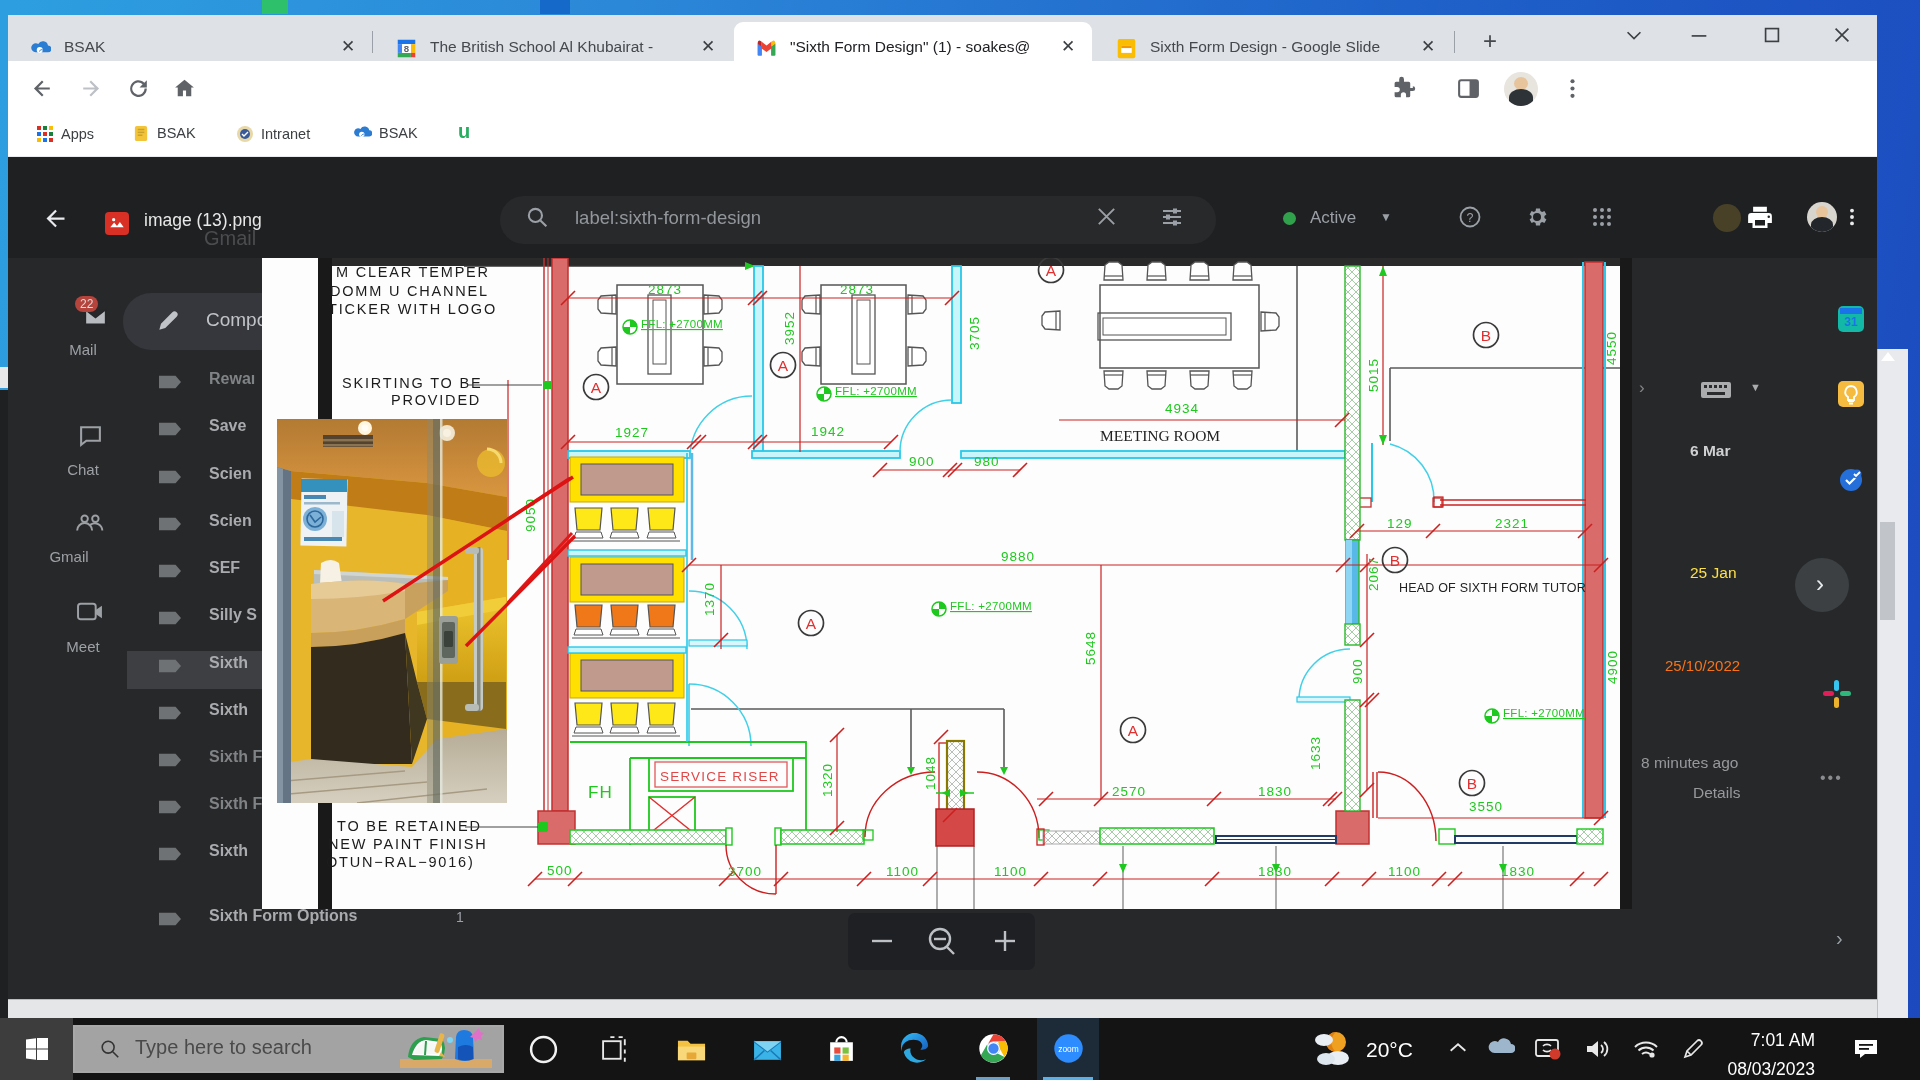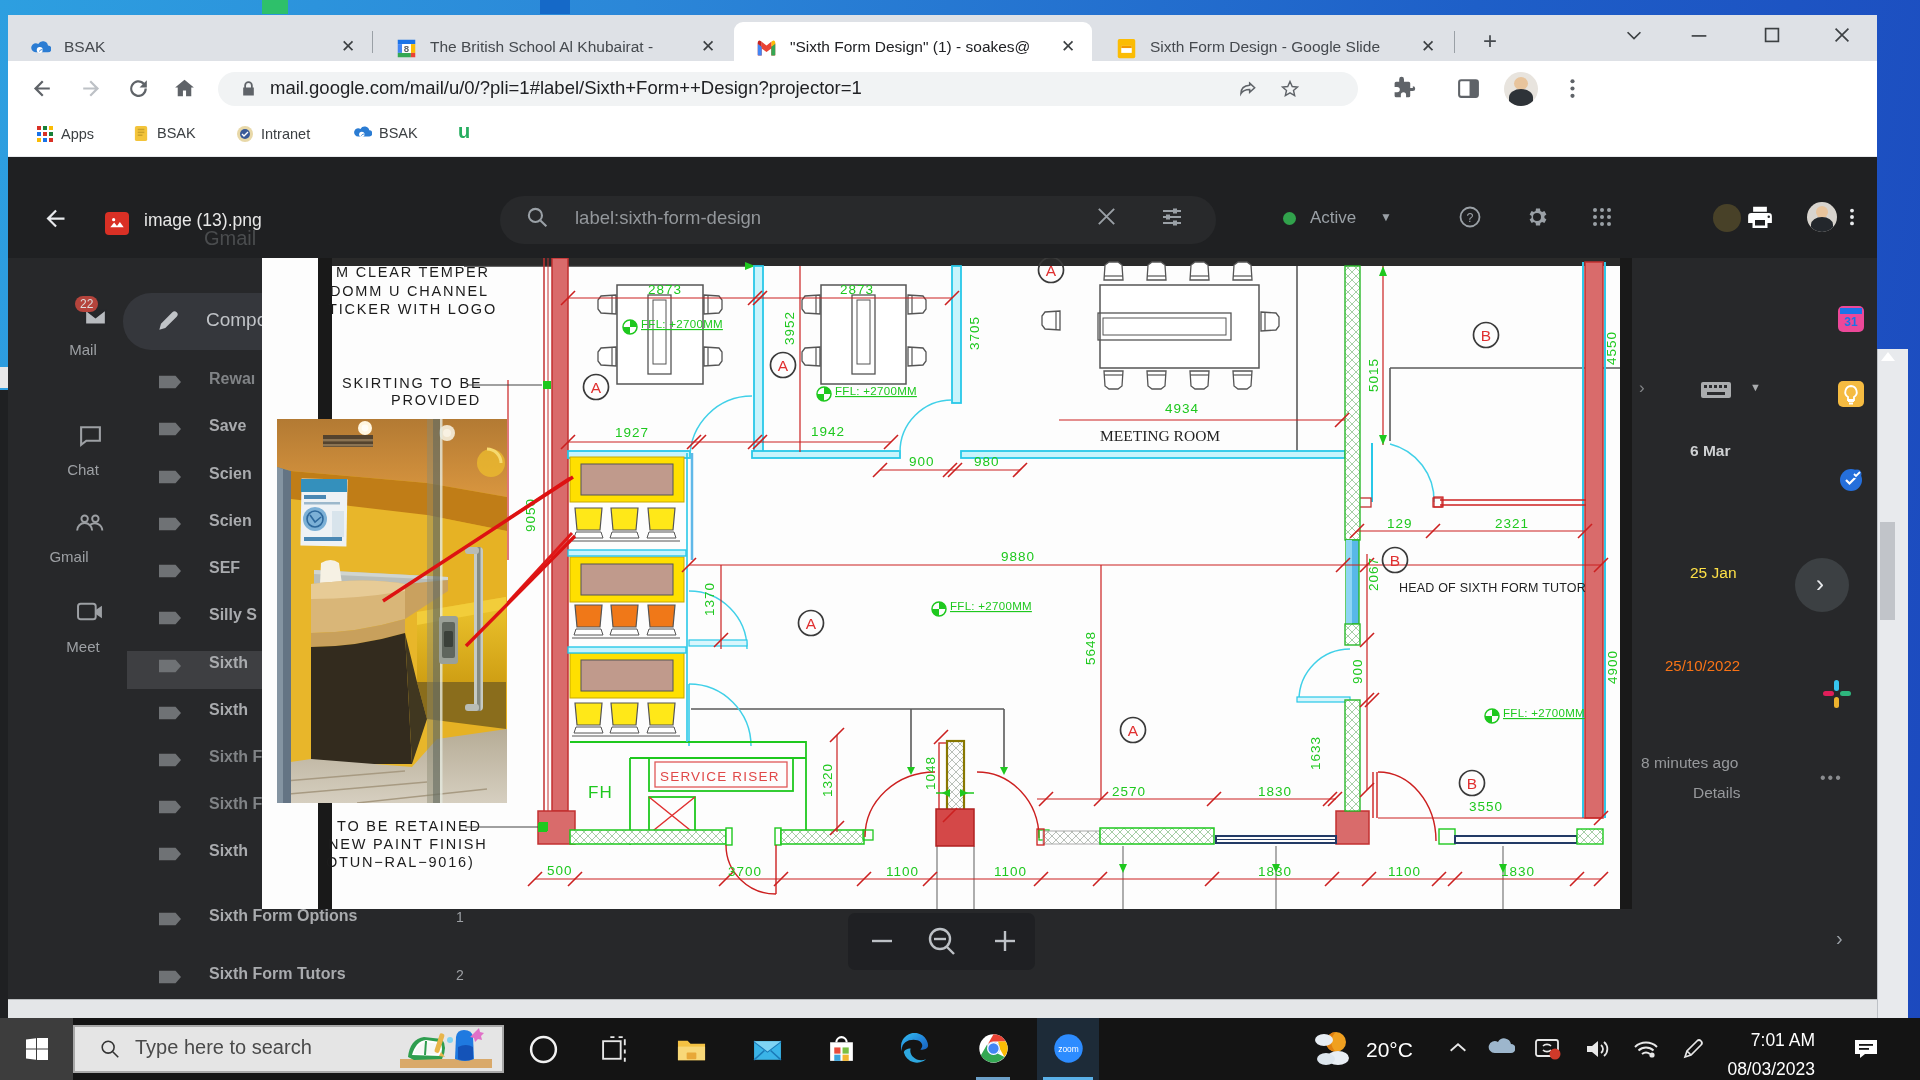--- a/index.html
+++ b/index.html
@@ -42,21 +42,21 @@
 .ltxt{position:absolute;left:50px;top:0;font-size:16px;color:#a9abae;font-weight:bold}
 .ltxt.dim2{color:#808386;font-weight:bold}
 .lcnt{position:absolute;left:297px;top:2px;font-size:14px;color:#9da0a4}
 #cadwrap{position:absolute;left:254px;top:101px;width:1370px;height:651px}
 #zoompill{position:absolute;left:840px;top:756px;width:187px;height:57px;background:#1f2023;border-radius:7px}
 #botstrip{position:absolute;left:0;top:984px;width:100%;height:19px;background:#e4e6e8;border-top:1px solid #babcbe}
 
 #taskbar{position:absolute;left:0;top:1018px;width:1920px;height:62px;background:#141414}
 #startzone{position:absolute;left:0;top:0;width:73px;height:62px;background:#3d3d3d}
 #winlogo{position:absolute;left:26px;top:20px}
-#tsearch{position:absolute;left:73px;top:7px;width:431px;height:48px;background:#e5e5e5;border:2px solid #a8a8a8}
+#tsearch{position:absolute;left:73px;top:7px;width:431px;height:48px;background:#a3a3a3;border:2px solid #a8a8a8}
 .ticon{position:absolute;top:15px;width:31px;height:31px}
 .trun{position:absolute;top:0;width:62px;height:62px}
 .trun.active{background:#1d2b38}
 .trun .underl{position:absolute;bottom:0;left:14px;right:14px;height:3px}
 #weather{position:absolute;left:1310px;top:10px;width:130px;height:44px;color:#fff;font-size:21px}
 #weather svg{vertical-align:middle}
 #weather span{position:absolute;left:56px;top:10px}
 .trayic{position:absolute;top:19px}
 #clock{position:absolute;left:1723px;top:8px;width:92px;text-align:right;color:#fff;font-size:17.5px;line-height:29px}
 #notif{position:absolute;left:1853px;top:19px}
@@ -141,32 +141,20 @@
       </svg>
     <svg class="navic" style="left:70px" viewBox="0 0 24 24">
         <path d="M5 11 H16.2 L11 5.8 L12.5 4.3 L20.2 12 L12.5 19.7 L11 18.2 L16.2 13 H5 Z" fill="#bdc1c6"></path>
       </svg>
     <svg class="navic" style="left:118px" viewBox="0 0 24 24">
         <path d="M17.6 6.4 A8 8 0 1 0 20 12 h-2.2 A5.9 5.9 0 1 1 16 7.9 L13 11 h7 V4 Z" fill="#5f6368"></path>
       </svg>
     <svg class="navic" style="left:164px" viewBox="0 0 24 24">
         <path d="M12 3.5 L3 11 h2.5 v8.5 h5 V14 h3 v5.5 h5 V11 H21 Z" fill="#5f6368"></path>
       </svg>
-    <div id="omnibox">
-      <svg style="position:absolute;left:22px;top:8px" width="17" height="18" viewBox="0 0 24 24">
-          <path d="M6 10 V7 a6 6 0 0 1 12 0 v3 h1.5 v11 h-15 V10 Z M8.5 10 h7 V7 a3.5 3.5 0 0 0 -7 0 Z" fill="#5f6368"></path>
-        </svg>
-      <span id="urltxt">mail.google.com/mail/u/0/?pli=1#label/Sixth+Form++Design?projector=1</span>
-      <svg style="position:absolute;right:100px;top:7px" width="20" height="20" viewBox="0 0 24 24">
-          <path d="M14 5 l6 5.5 -6 5.5 v-3.5 c-5 0 -8.5 1.5 -10.5 5 c0 -6 3.5 -9.5 10.5 -10 Z" fill="none" stroke="#5f6368" stroke-width="1.8"></path>
-        </svg>
-      <svg style="position:absolute;right:58px;top:7px" width="20" height="20" viewBox="0 0 24 24">
-          <path d="M12 3 l2.7 6 6.3 0.6 -4.8 4.2 1.4 6.2 -5.6 -3.3 -5.6 3.3 1.4 -6.2 -4.8 -4.2 6.3 -0.6 Z" fill="none" stroke="#5f6368" stroke-width="1.7"></path>
-        </svg>
-    </div>
     <svg class="navic" style="left:1384px" viewBox="0 0 24 24">
         <path d="M20 11.5 h-2.5 V7 a1.5 1.5 0 0 0 -1.5 -1.5 H11.5 V3 a2.3 2.3 0 0 0 -4.6 0 v2.5 H4 A1.5 1.5 0 0 0 2.5 7 v3.5 H5 a2.5 2.5 0 0 1 0 5 H2.5 V19 A1.5 1.5 0 0 0 4 20.5 h4.5 V18 a2.5 2.5 0 0 1 5 0 v2.5 H16 a1.5 1.5 0 0 0 1.5 -1.5 v-4.5 H20 a2.3 2.3 0 0 0 0 -4.6 Z" fill="#5f6368"></path>
       </svg>
     <svg class="navic" style="left:1448px" viewBox="0 0 24 24">
         <rect x="3" y="4" width="18" height="16" rx="2" fill="none" stroke="#5f6368" stroke-width="2"></rect>
         <rect x="13" y="4" width="8" height="16" fill="#5f6368"></rect>
       </svg>
     <div id="avatar1"></div>
     <svg class="navic" style="left:1552px" viewBox="0 0 24 24">
         <circle cx="12" cy="5" r="2" fill="#5f6368"></circle>
@@ -331,45 +319,41 @@
       <div class="lrow" style="top:638px">
           <span class="ltxt dim2">Sixth F</span>
         </div>
       <div class="lrow" style="top:685px">
           <span class="ltxt">Sixth</span>
         </div>
       <div class="lrow" style="top:750px">
           <span class="ltxt">Sixth Form Options</span>
           <span class="lcnt">1</span>
         </div>
-      <div class="lrow" style="top:808px">
-          <span class="ltxt">Sixth Form Tutors</span>
-          <span class="lcnt">2</span>
-        </div>
     </div>
     <div id="maillist">
       <span style="position:absolute;left:1631px;top:221px;font-size:17px;color:#85878a">›</span>
       <svg style="position:absolute;left:1692px;top:223px" width="38" height="20" viewBox="0 0 38 20">
           <rect x="1" y="2" width="30" height="16" rx="2" fill="#aaacae"></rect>
           <g fill="#2a2b2d">
             <rect x="4" y="5" width="3" height="3"></rect>
             <rect x="9" y="5" width="3" height="3"></rect>
             <rect x="14" y="5" width="3" height="3"></rect>
             <rect x="19" y="5" width="3" height="3"></rect>
             <rect x="24" y="5" width="3" height="3"></rect>
             <rect x="7" y="12" width="18" height="3"></rect>
           </g>
         </svg>
       <span style="position:absolute;left:1742px;top:224px;font-size:11px;color:#aaacae">▼</span>
       <span style="position:absolute;left:1682px;top:285px;font-size:15.5px;color:#cfd1d3;font-weight:bold">6 Mar</span>
       <span style="position:absolute;left:1682px;top:407px;font-size:15.5px;color:#fde047">25 Jan</span>
       <span style="position:absolute;left:1657px;top:500px;font-size:15px;color:#f97316">25/10/2022</span>
       <span style="position:absolute;left:1633px;top:597px;font-size:15.5px;color:#97999c">8 minutes ago</span>
       <span style="position:absolute;left:1685px;top:627px;font-size:15.5px;color:#97999c">Details</span>
-      <div style="position:absolute;left:1830px;top:149px;width:26px;height:26px;border-radius:5px;background:#ec4899"><svg width="26" height="26" viewBox="0 0 26 26">
+      <div style="position:absolute;left:1830px;top:149px;width:26px;height:26px;border-radius:5px;background:#14b8a6"><svg width="26" height="26" viewBox="0 0 26 26">
             <rect x="2" y="2" width="22" height="6" fill="#1a73e8"></rect>
             <text x="13" y="20" font-size="12" fill="#1a73e8" text-anchor="middle" font-weight="bold">31</text>
           </svg></div>
       <div style="position:absolute;left:1830px;top:224px;width:26px;height:26px;border-radius:5px;background:#f5bb41"><svg width="26" height="26" viewBox="0 0 26 26">
             <path d="M13 5 a6 6 0 0 1 3 11 v3 h-6 v-3 a6 6 0 0 1 3 -11 Z M10 20 h6 M11 22.5 h4" stroke="#fff" stroke-width="1.8" fill="none"></path>
           </svg></div>
       <div style="position:absolute;left:1830px;top:310px;width:26px;height:26px"><svg width="26" height="26" viewBox="0 0 26 26">
             <circle cx="13" cy="13" r="11" fill="#256fdb"></circle>
             <path d="M8 13 l3.5 3.5 L19 9" stroke="#fff" stroke-width="2.2" fill="none"></path>
             <circle cx="19" cy="7" r="4.5" fill="#256fdb"></circle>

